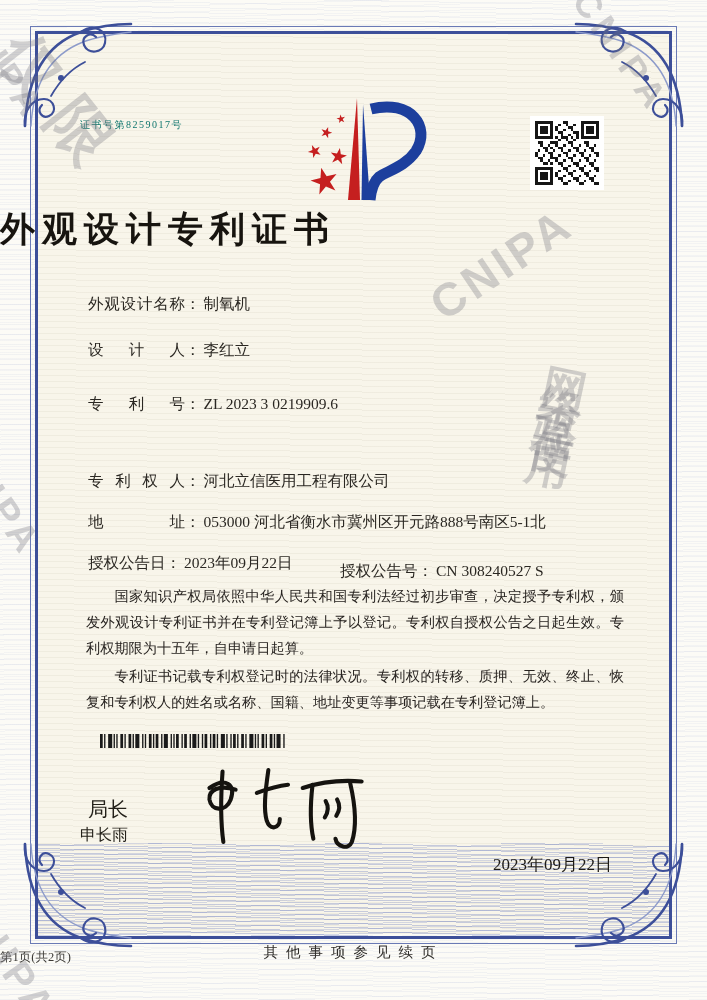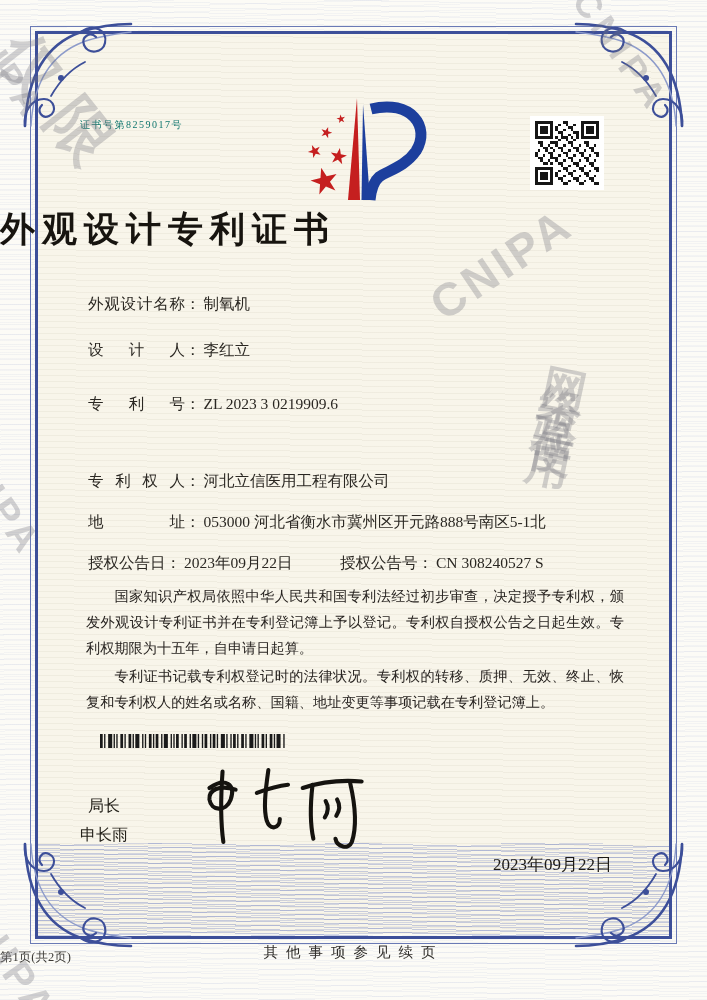--- a/index.html
+++ b/index.html
@@ -33,28 +33,28 @@
   .qr-box{left:530px;top:116px;width:74px;height:74px;background:#ffffff;
           display:flex;align-items:center;justify-content:center;}
   .title{left:0;right:0;top:206px;text-align:left;font-size:35px;font-weight:700;
          letter-spacing:7px;color:#17140f;}
 
   .field-row{left:88px;font-size:15.5px;color:#2a2722;white-space:nowrap;}
   .flabel{display:inline-block;width:97px;text-align:justify;text-align-last:justify;vertical-align:top;}
   .colon{display:inline-block;padding-right:3px;}
   .fr1{top:294px;} .fr2{top:340px;} .fr3{top:394px;} .fr4{top:429px;} .fr5{top:471px;} .fr6{top:512px;}
   .grant-row{left:88px;top:553px;width:540px;font-size:15.5px;color:#2a2722;white-space:nowrap;}
-  .grant-group2{position:absolute;left:252px;top:0;}
+  .grant-group2{position:absolute;left:252px;top:8px;}
 
   .paras{left:86px;top:584px;width:538px;}
   .paras p{margin:0 0 3px 0;text-indent:2em;font-size:14.2px;line-height:25.8px;
            text-align:justify;color:#272320;}
 
   .barcode{left:100px;top:734px;width:186px;height:14px;}
-  .signer-title{left:88px;top:796px;font-size:16px;color:#232019;}
+  .signer-title{left:88px;top:796px;font-size:20px;color:#232019;}
   .signer-name{left:80px;top:825px;font-size:16px;color:#232019;}
   .signature{left:198px;top:760px;}
   .issue-date{left:400px;top:853px;width:212px;text-align:right;font-size:17px;color:#1d1a16;}
   .page-info{left:0;right:0;top:909px;text-align:left;font-size:12.5px;color:#3c3a36;margin-top:40px;}
   .footer-note{left:0;right:0;top:943px;text-align:center;font-size:14.5px;letter-spacing:8px;color:#2f2d2a;}
 
   .wm-layer{position:absolute;inset:0;z-index:12;pointer-events:none;}
   .wm{position:absolute;color:rgba(118,118,126,.32);font-family:"Liberation Sans","DejaVu Sans",sans-serif;
       font-weight:700;white-space:nowrap;transform-origin:left top;}
 </style>

